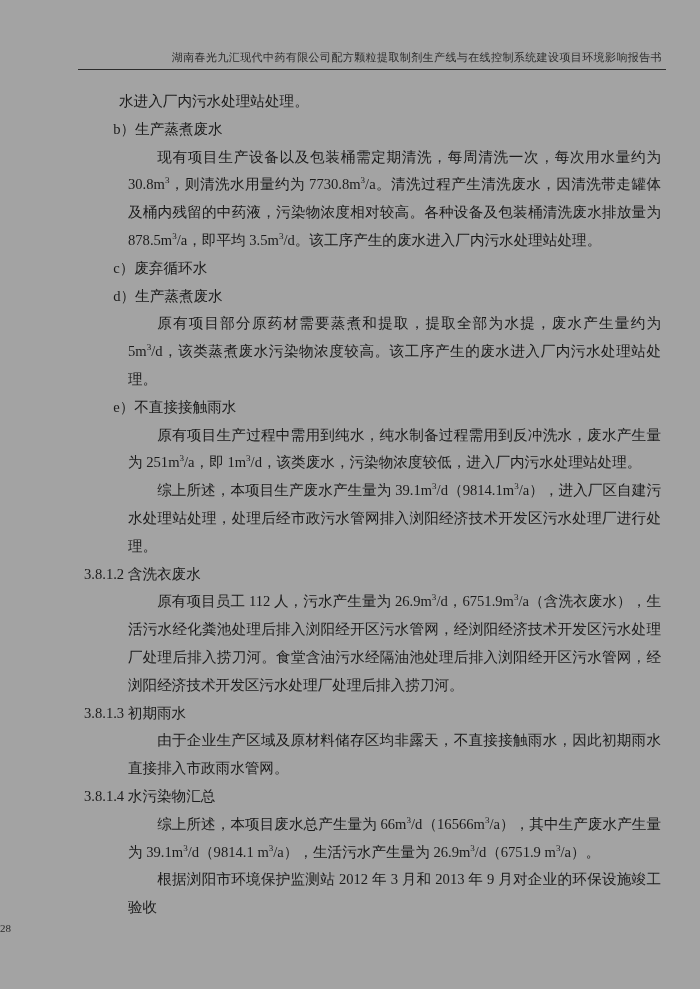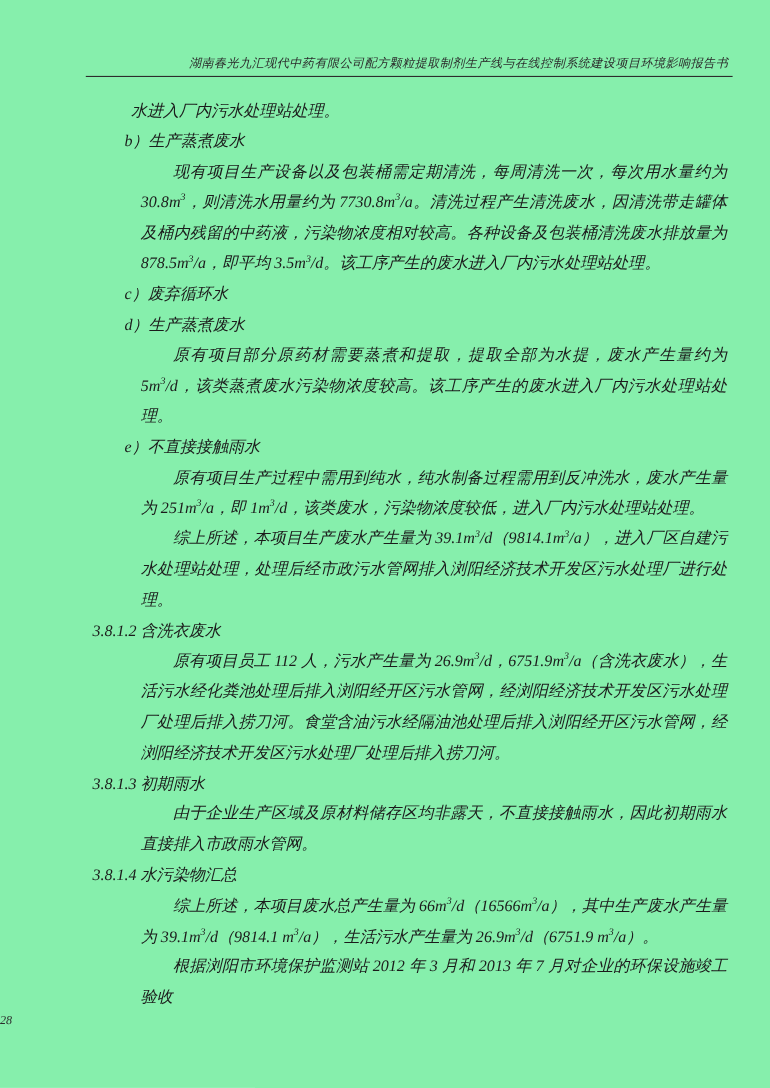--- a/index.html
+++ b/index.html
@@ -5,25 +5,24 @@
   html, body {
     margin: 0;
     padding: 0;
     background: #ffffff;
   }
   .page {
     position: relative;
     width: 700px;
     height: 989px;
     margin: 0 auto;
-    background: #86efac;
+    background: #a3a3a3;
     font-family: "Liberation Serif", "DejaVu Serif", serif;
     color: #1b1b1b;
     overflow: hidden;
-    font-style: italic;
   }
   .running-header {
     position: absolute;
     top: 50px;
     left: 84px;
     right: 38px;
     text-align: right;
     font-size: 11px;
     letter-spacing: 0.4px;
     color: #2b2b2b;
@@ -84,16 +83,16 @@
       <p class="blk paragraph">原有项目部分原药材需要蒸煮和提取，提取全部为水提，废水产生量约为 5m<sup>3</sup>/d，该类蒸煮废水污染物浓度较高。该工序产生的废水进入厂内污水处理站处理。</p>
       <p class="blk item">e）不直接接触雨水</p>
       <p class="blk paragraph">原有项目生产过程中需用到纯水，纯水制备过程需用到反冲洗水，废水产生量为 251m<sup>3</sup>/a，即 1m<sup>3</sup>/d，该类废水，污染物浓度较低，进入厂内污水处理站处理。</p>
       <p class="blk paragraph">综上所述，本项目生产废水产生量为 39.1m<sup>3</sup>/d（9814.1m<sup>3</sup>/a），进入厂区自建污水处理站处理，处理后经市政污水管网排入浏阳经济技术开发区污水处理厂进行处理。</p>
       <p class="blk heading">3.8.1.2  含洗衣废水</p>
       <p class="blk paragraph">原有项目员工 112 人，污水产生量为 26.9m<sup>3</sup>/d，6751.9m<sup>3</sup>/a（含洗衣废水），生活污水经化粪池处理后排入浏阳经开区污水管网，经浏阳经济技术开发区污水处理厂处理后排入捞刀河。食堂含油污水经隔油池处理后排入浏阳经开区污水管网，经浏阳经济技术开发区污水处理厂处理后排入捞刀河。</p>
       <p class="blk heading">3.8.1.3  初期雨水</p>
       <p class="blk paragraph">由于企业生产区域及原材料储存区均非露天，不直接接触雨水，因此初期雨水直接排入市政雨水管网。</p>
       <p class="blk heading">3.8.1.4  水污染物汇总</p>
       <p class="blk paragraph">综上所述，本项目废水总产生量为 66m<sup>3</sup>/d（16566m<sup>3</sup>/a），其中生产废水产生量为 39.1m<sup>3</sup>/d（9814.1 m<sup>3</sup>/a），生活污水产生量为 26.9m<sup>3</sup>/d（6751.9 m<sup>3</sup>/a）。</p>
-      <p class="blk paragraph">根据浏阳市环境保护监测站 2012 年 3 月和 2013 年 7 月对企业的环保设施竣工验收</p>
+      <p class="blk paragraph">根据浏阳市环境保护监测站 2012 年 3 月和 2013 年 9 月对企业的环保设施竣工验收</p>
     </div>
   <div class="page-number">28</div>
 </div>
 
 </body></html>

